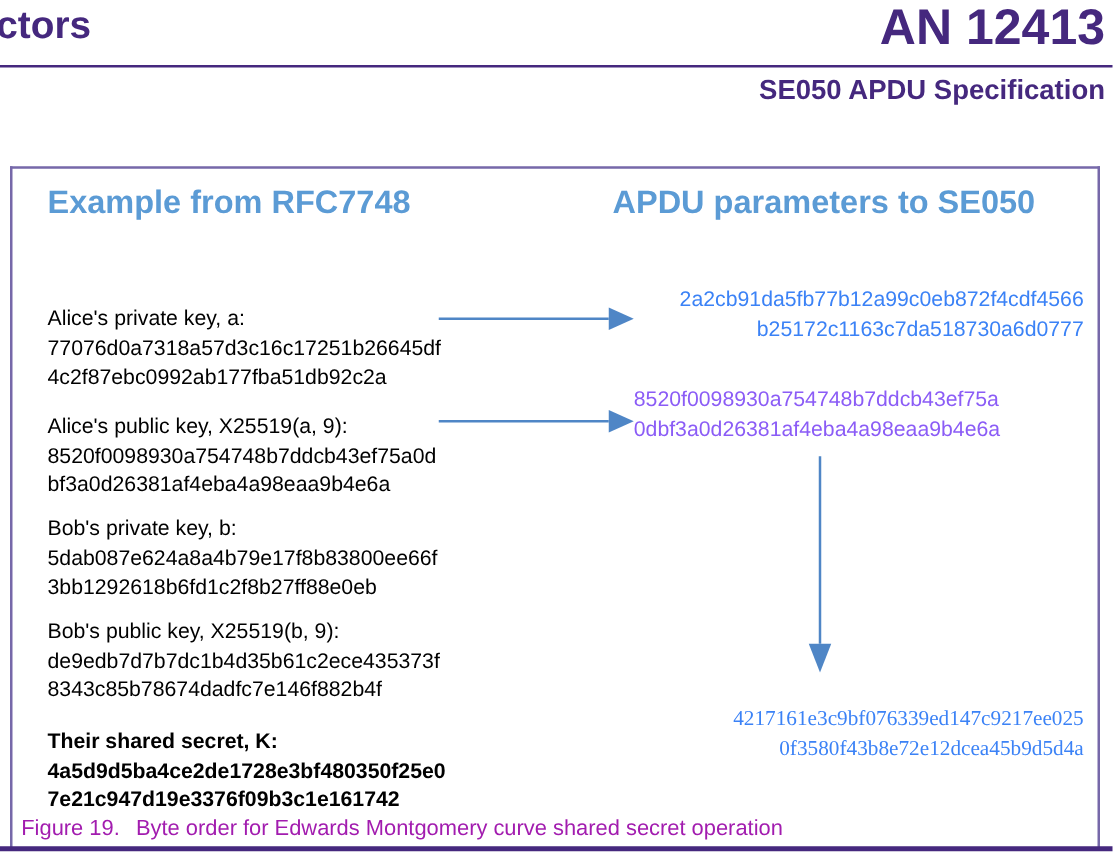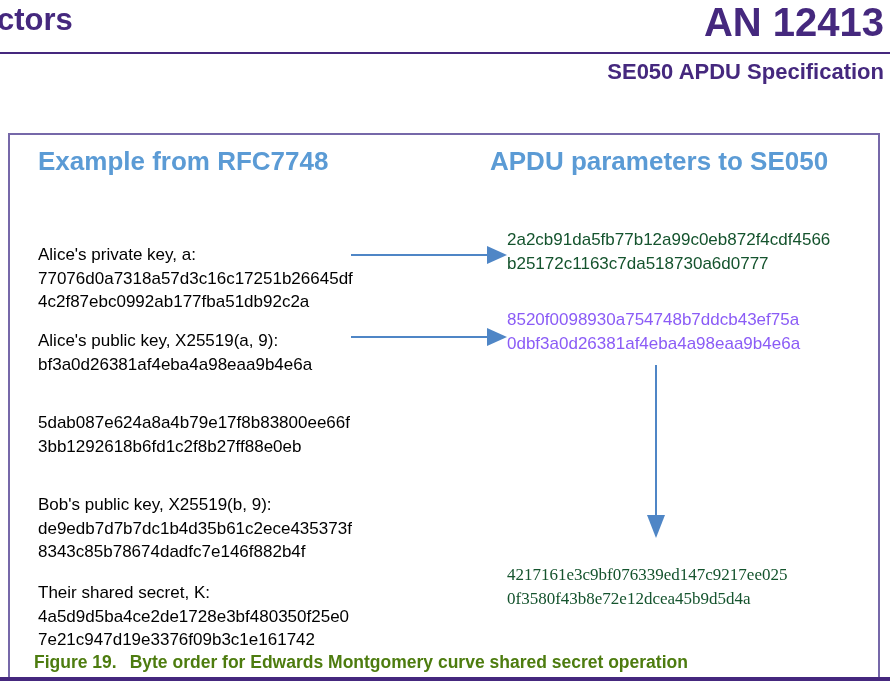--- a/index.html
+++ b/index.html
@@ -40,41 +40,41 @@
   .entry{
     position:absolute;left:28px;width:340px;
     font-size:17px;line-height:23.5px;color:#000000;margin-top:35px;
   }
   .entry .hex{word-break:break-all;}
 
   .apdu-value{
     position:absolute;left:497px;width:360px;
     font-size:17px;line-height:23.5px;
   }
-  .apdu-value.red{color:#14532d;}
+  .apdu-value.red{color:#3b82f6;text-align:right;}
   .apdu-value.blue{color:#8b5cf6;}
 
   
   .h-arrow-line{position:absolute;height:2px;width:136px;background:#4f86c6;left:341px;}
   .h-arrow-head{
     position:absolute;width:0;height:0;left:477px;
     border-top:9px solid transparent;border-bottom:9px solid transparent;
     border-left:20px solid #4f86c6;
   }
   .v-arrow-line{position:absolute;width:2px;height:150px;background:#4f86c6;left:645px;top:230px;}
   .v-arrow-head{
     position:absolute;width:0;height:0;left:637px;top:380px;
     border-left:9px solid transparent;border-right:9px solid transparent;
     border-top:23px solid #4f86c6;
   }
 
   
   .figure-caption{
-    position:absolute;left:24px;top:517px;
-    font-size:17.5px;font-weight:bold;color:#4d7c0f;white-space:nowrap;
+    position:absolute;left:7px;top:517px;
+    font-size:17.5px;font-weight:normal;color:#a21caf;white-space:nowrap;
   }
   .figure-caption .caption-text{margin-left:13px;}
   .bottom-rule{
     left:0;top:677px;width:890px;height:4px;background:#45287e;
   }
 </style>
 </head>
 <body>
 
 <span class="abs purple header-partial">ctors</span>
@@ -88,35 +88,37 @@
   <div class="col-header right">APDU parameters to SE050</div>
 
   <div class="entry" style="top:73px;">
     <div>Alice's private key, a:</div>
     <div class="hex">77076d0a7318a57d3c16c17251b26645df</div>
     <div class="hex">4c2f87ebc0992ab177fba51db92c2a</div>
   </div>
 
   <div class="entry" style="top:159px;">
     <div>Alice's public key, X25519(a, 9):</div>
+    <div class="hex">8520f0098930a754748b7ddcb43ef75a0d</div>
     <div class="hex">bf3a0d26381af4eba4a98eaa9b4e6a</div>
   </div>
 
   <div class="entry" style="top:241px;">
+    <div>Bob's private key, b:</div>
     <div class="hex">5dab087e624a8a4b79e17f8b83800ee66f</div>
     <div class="hex">3bb1292618b6fd1c2f8b27ff88e0eb</div>
   </div>
 
   <div class="entry" style="top:323px;">
     <div>Bob's public key, X25519(b, 9):</div>
     <div class="hex">de9edb7d7b7dc1b4d35b61c2ece435373f</div>
     <div class="hex">8343c85b78674dadfc7e146f882b4f</div>
   </div>
 
-  <div class="entry" style="top:411px;">
+  <div class="entry" style="top:411px;font-weight:bold;">
     <div>Their shared secret, K:</div>
     <div class="hex">4a5d9d5ba4ce2de1728e3bf480350f25e0</div>
     <div class="hex">7e21c947d19e3376f09b3c1e161742</div>
   </div>
 
   <div class="apdu-value red" style="top:93px;">
     <div>2a2cb91da5fb77b12a99c0eb872f4cdf4566</div>
     <div>b25172c1163c7da518730a6d0777</div>
   </div>
 

